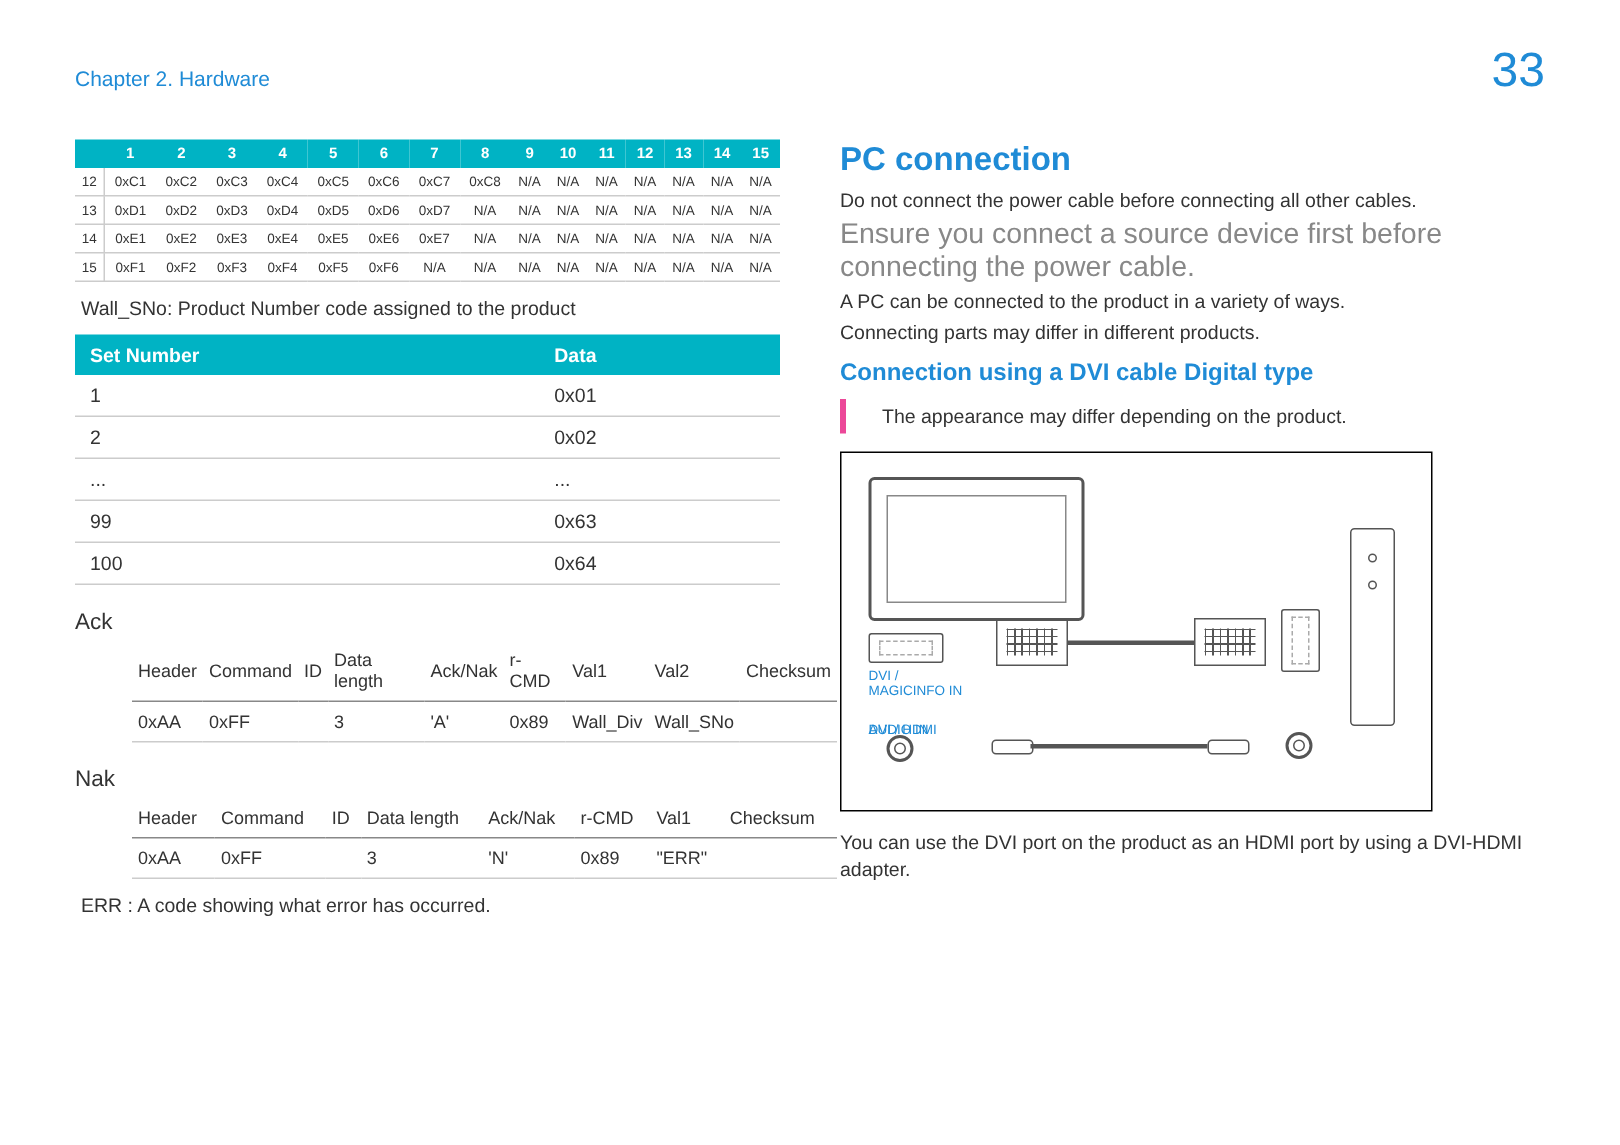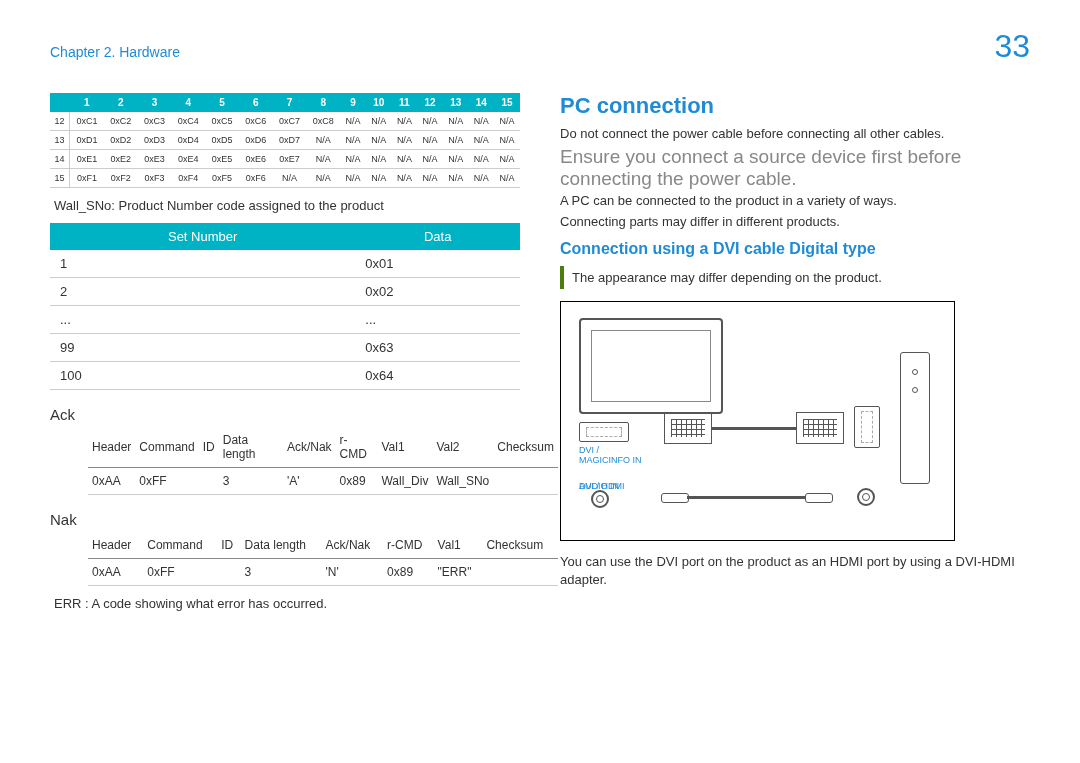--- a/index.html
+++ b/index.html
@@ -91,23 +91,23 @@
 
   
   .sn-tbl {
     width: 100%;
     border-collapse: collapse;
     font-size: 13px;
   }
   .sn-tbl th {
     background: #00b3c4;
     color: #fff;
-    text-align: center;
+    text-align: left;
     padding: 6px 10px;
-    font-weight: 400;
+    font-weight: 700;
   }
   .sn-tbl td {
     border-bottom: 1px solid #ccc;
     padding: 6px 10px;
   }
 
   .mid-head {
     font-size: 15px;
     margin: 16px 0 4px 0;
   }
@@ -135,22 +135,22 @@
     font-size: 13px;
     line-height: 1.45;
     margin: 2px 0;
   }
   .body-ensure {
     font-size: 19px;
     color: #888;
     margin: 2px 0;
   }
   .info-box {
-    border-left: 4px solid #4d7c0f;
-    padding: 4px 8px;
+    border-left: 4px solid #ec4899;
+    padding: 4px 24px;
     font-size: 13px;
   }
 
   .diagram {
     border: 1px solid #000000;
     width: 395px;
     height: 240px;
     margin: 12px 0;
     position: relative;
     box-sizing: border-box;

